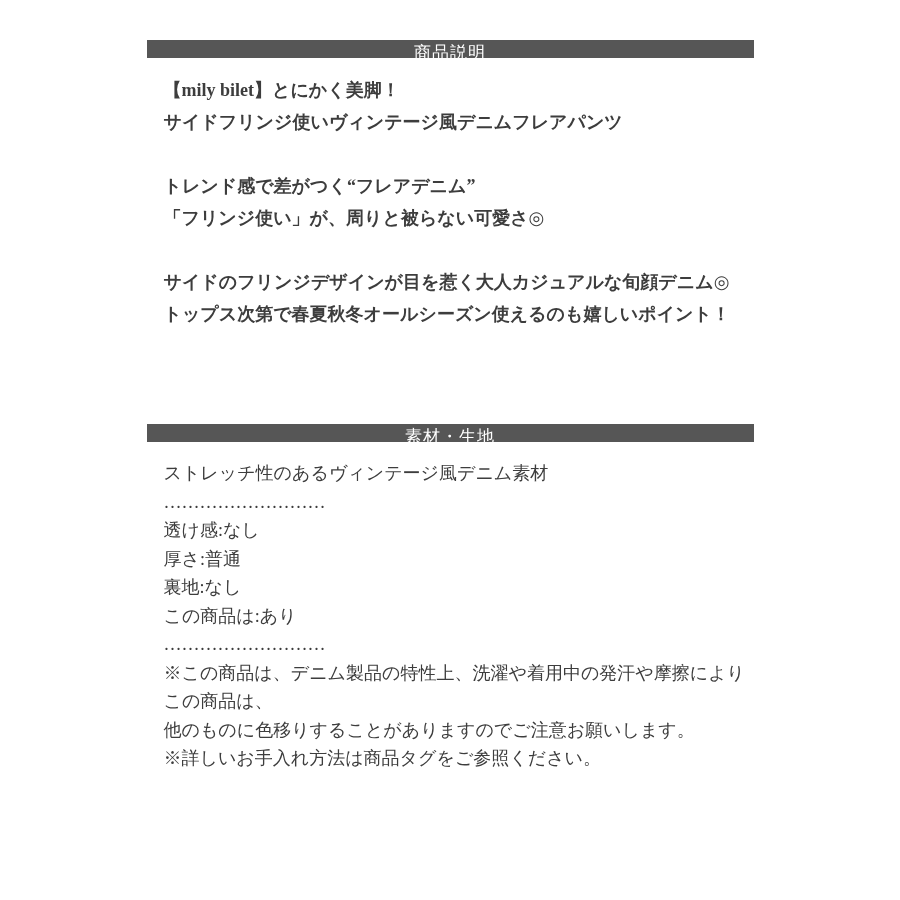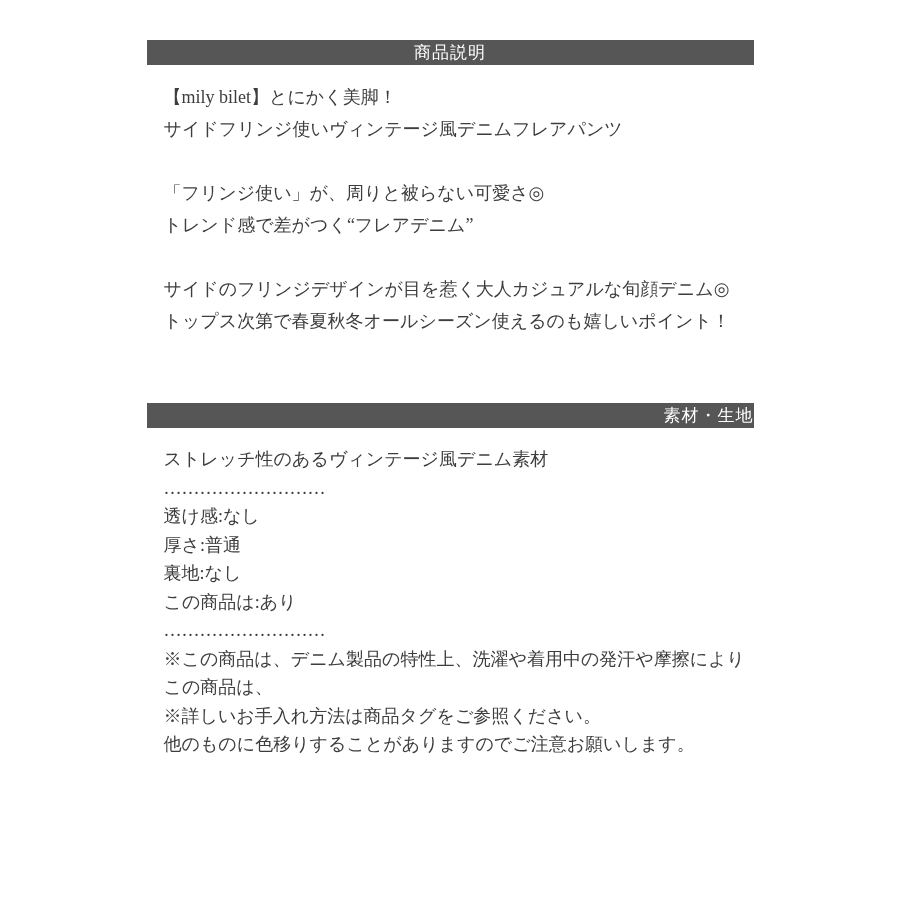--- a/index.html
+++ b/index.html
@@ -14,36 +14,36 @@
     overflow: hidden;
   }
   .container {
     width: 607px;
     margin: 0 auto;
   }
   .section-bar {
     background: #565656;
     color: #ffffff;
     font-size: 17px;
-    height: 25px;
+    height: 18px;
     line-height: 25px;
     text-align: center;
     letter-spacing: 1px;
   }
   .bar-1 { margin-top: 40px; }
-  .bar-2 { margin-top: 66px; text-align: right; }
+  .bar-2 { margin-top: 94px; }
   .content {
     color: #3d3d3d;
     font-size: 18px;
   }
   .content-1 {
     padding: 16px 0 0 17px;
     line-height: 32px;
   }
-  .content-1 .line { min-height: 32px; }
+  .content-1 .line { min-height: 32px; font-weight: bold; }
   .content-2 {
     padding: 17px 0 0 17px;
     line-height: 28.5px;
   }
   .content-2 .line { min-height: 28.5px; }
   .line {
     white-space: nowrap;
   }
 </style>
 </head>
@@ -52,38 +52,38 @@
 <div class="container">
 
   <div class="section-bar bar-1">
     <span>商品説明</span>
   </div>
 
   <div class="content content-1">
     <div class="line">【mily bilet】とにかく美脚！</div>
     <div class="line">サイドフリンジ使いヴィンテージ風デニムフレアパンツ</div>
     <div class="line"></div>
+    <div class="line">トレンド感で差がつく“フレアデニム”</div>
     <div class="line">「フリンジ使い」が、周りと被らない可愛さ◎</div>
-    <div class="line">トレンド感で差がつく“フレアデニム”</div>
     <div class="line"></div>
     <div class="line">サイドのフリンジデザインが目を惹く大人カジュアルな旬顔デニム◎</div>
     <div class="line">トップス次第で春夏秋冬オールシーズン使えるのも嬉しいポイント！</div>
   </div>
 
   <div class="section-bar bar-2">
     <span>素材・生地</span>
   </div>
 
   <div class="content content-2">
     <div class="line">ストレッチ性のあるヴィンテージ風デニム素材</div>
     <div class="line">………………………</div>
     <div class="line">透け感:なし</div>
     <div class="line">厚さ:普通</div>
     <div class="line">裏地:なし</div>
     <div class="line">この商品は:あり</div>
     <div class="line">………………………</div>
     <div class="line">※この商品は、デニム製品の特性上、洗濯や着用中の発汗や摩擦により</div>
     <div class="line">この商品は、</div>
+    <div class="line">他のものに色移りすることがありますのでご注意お願いします。</div>
     <div class="line">※詳しいお手入れ方法は商品タグをご参照ください。</div>
-    <div class="line">他のものに色移りすることがありますのでご注意お願いします。</div>
   </div>
 
 </div>
 
 </body></html>

